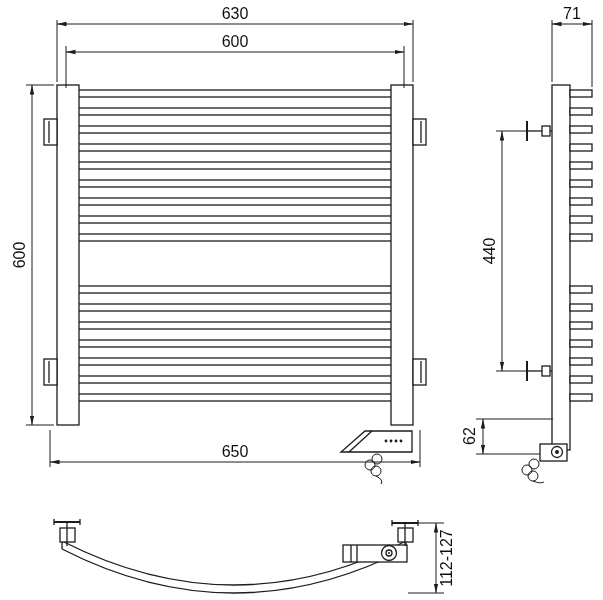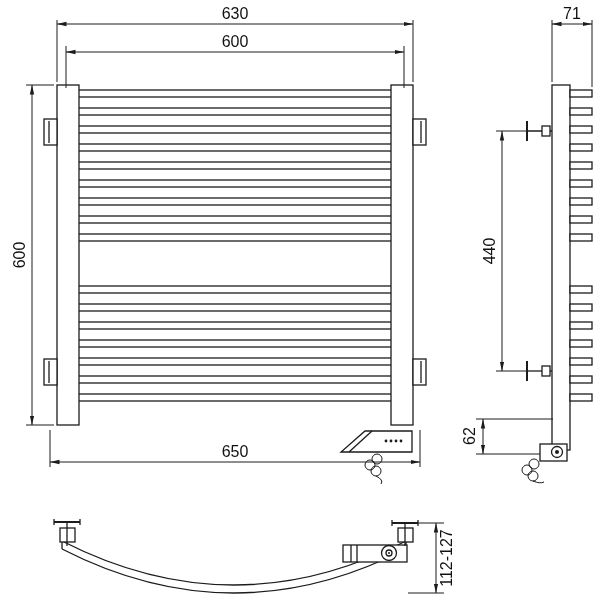--- a/index.html
+++ b/index.html
@@ -1,16 +1,16 @@
 <!DOCTYPE html>
 <html><head>
 <meta charset="utf-8">
 <style>
   html,body{margin:0;padding:0;background:#ffffff;}
-  .stage{width:603px;height:600px;background:#ffffff;overflow:hidden;border-radius:15px;}
+  .stage{width:603px;height:600px;background:#ffffff;overflow:hidden;}
   svg{display:block;}
   .obj{fill:#ffffff;stroke:#1c1c1c;stroke-width:1.3;}
   .ln{fill:none;stroke:#1c1c1c;stroke-width:1.3;}
   .thk{fill:none;stroke:#1c1c1c;stroke-width:2;}
   .dim{fill:none;stroke:#1c1c1c;stroke-width:1;}
   .dot{fill:#1c1c1c;stroke:none;}
   .t{font-family:"Liberation Sans",sans-serif;font-size:16px;fill:#111111;text-anchor:middle;}
 </style>
 </head>
 <body>

